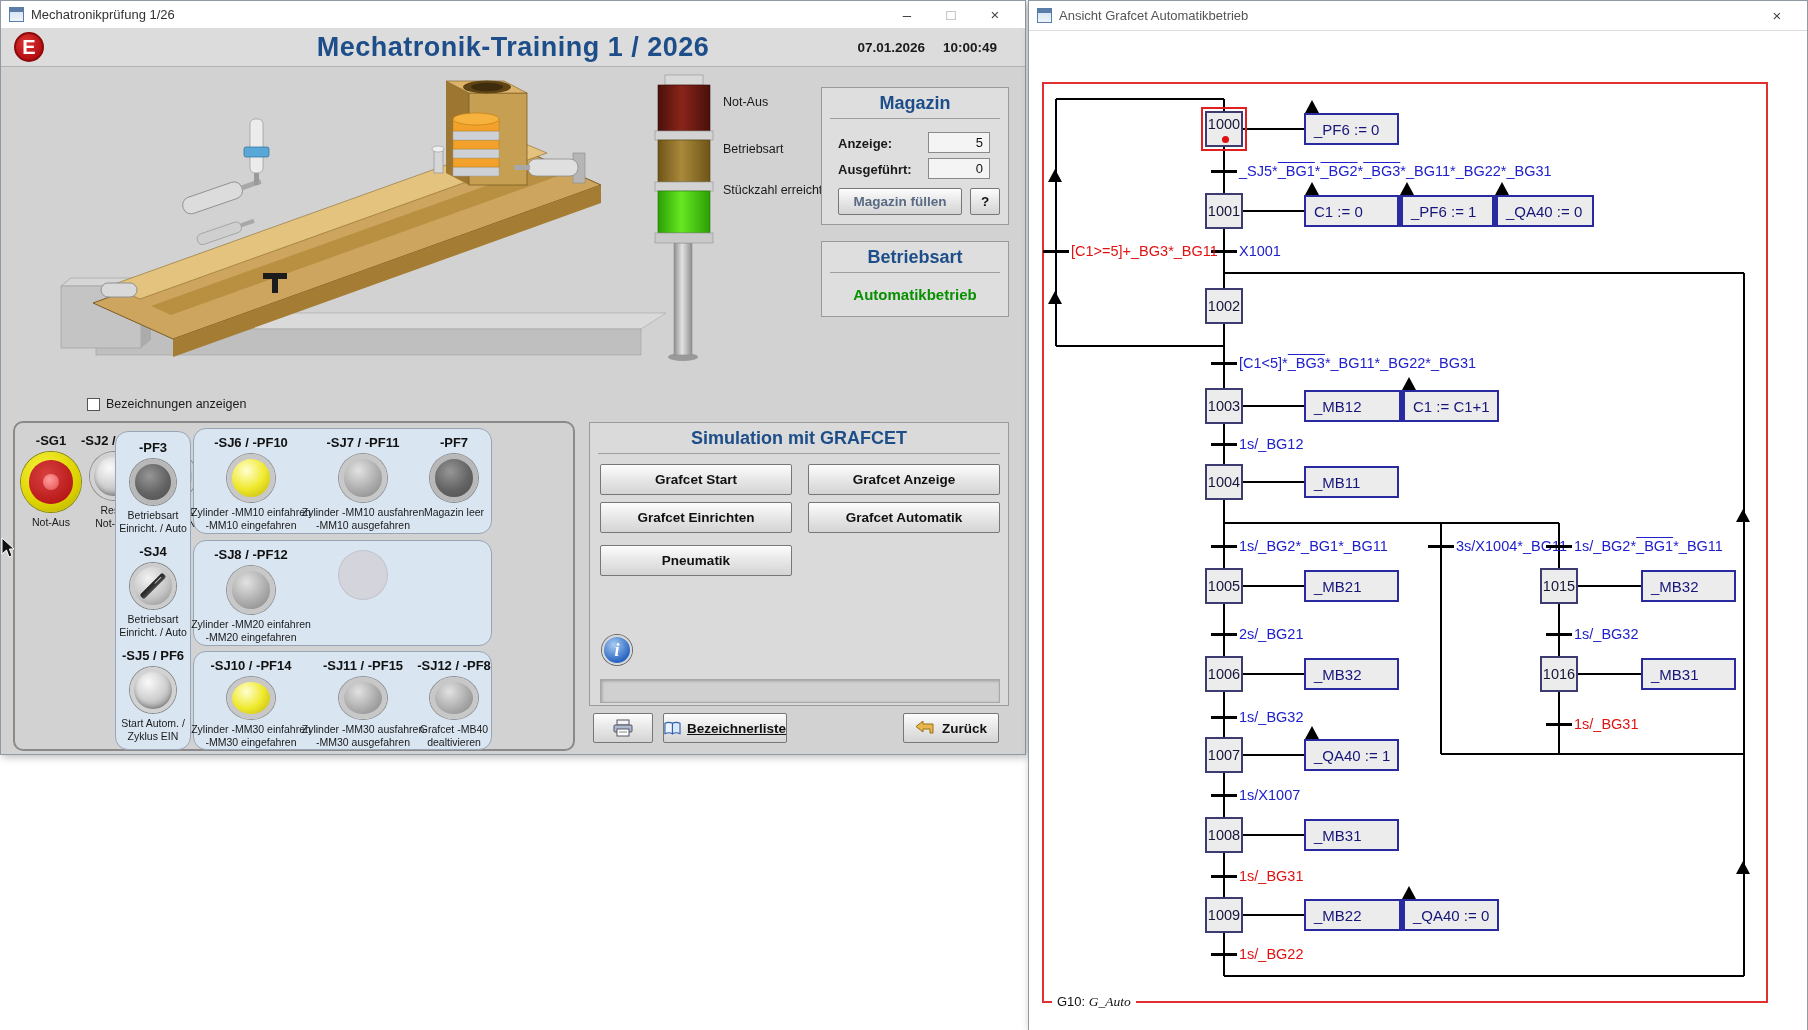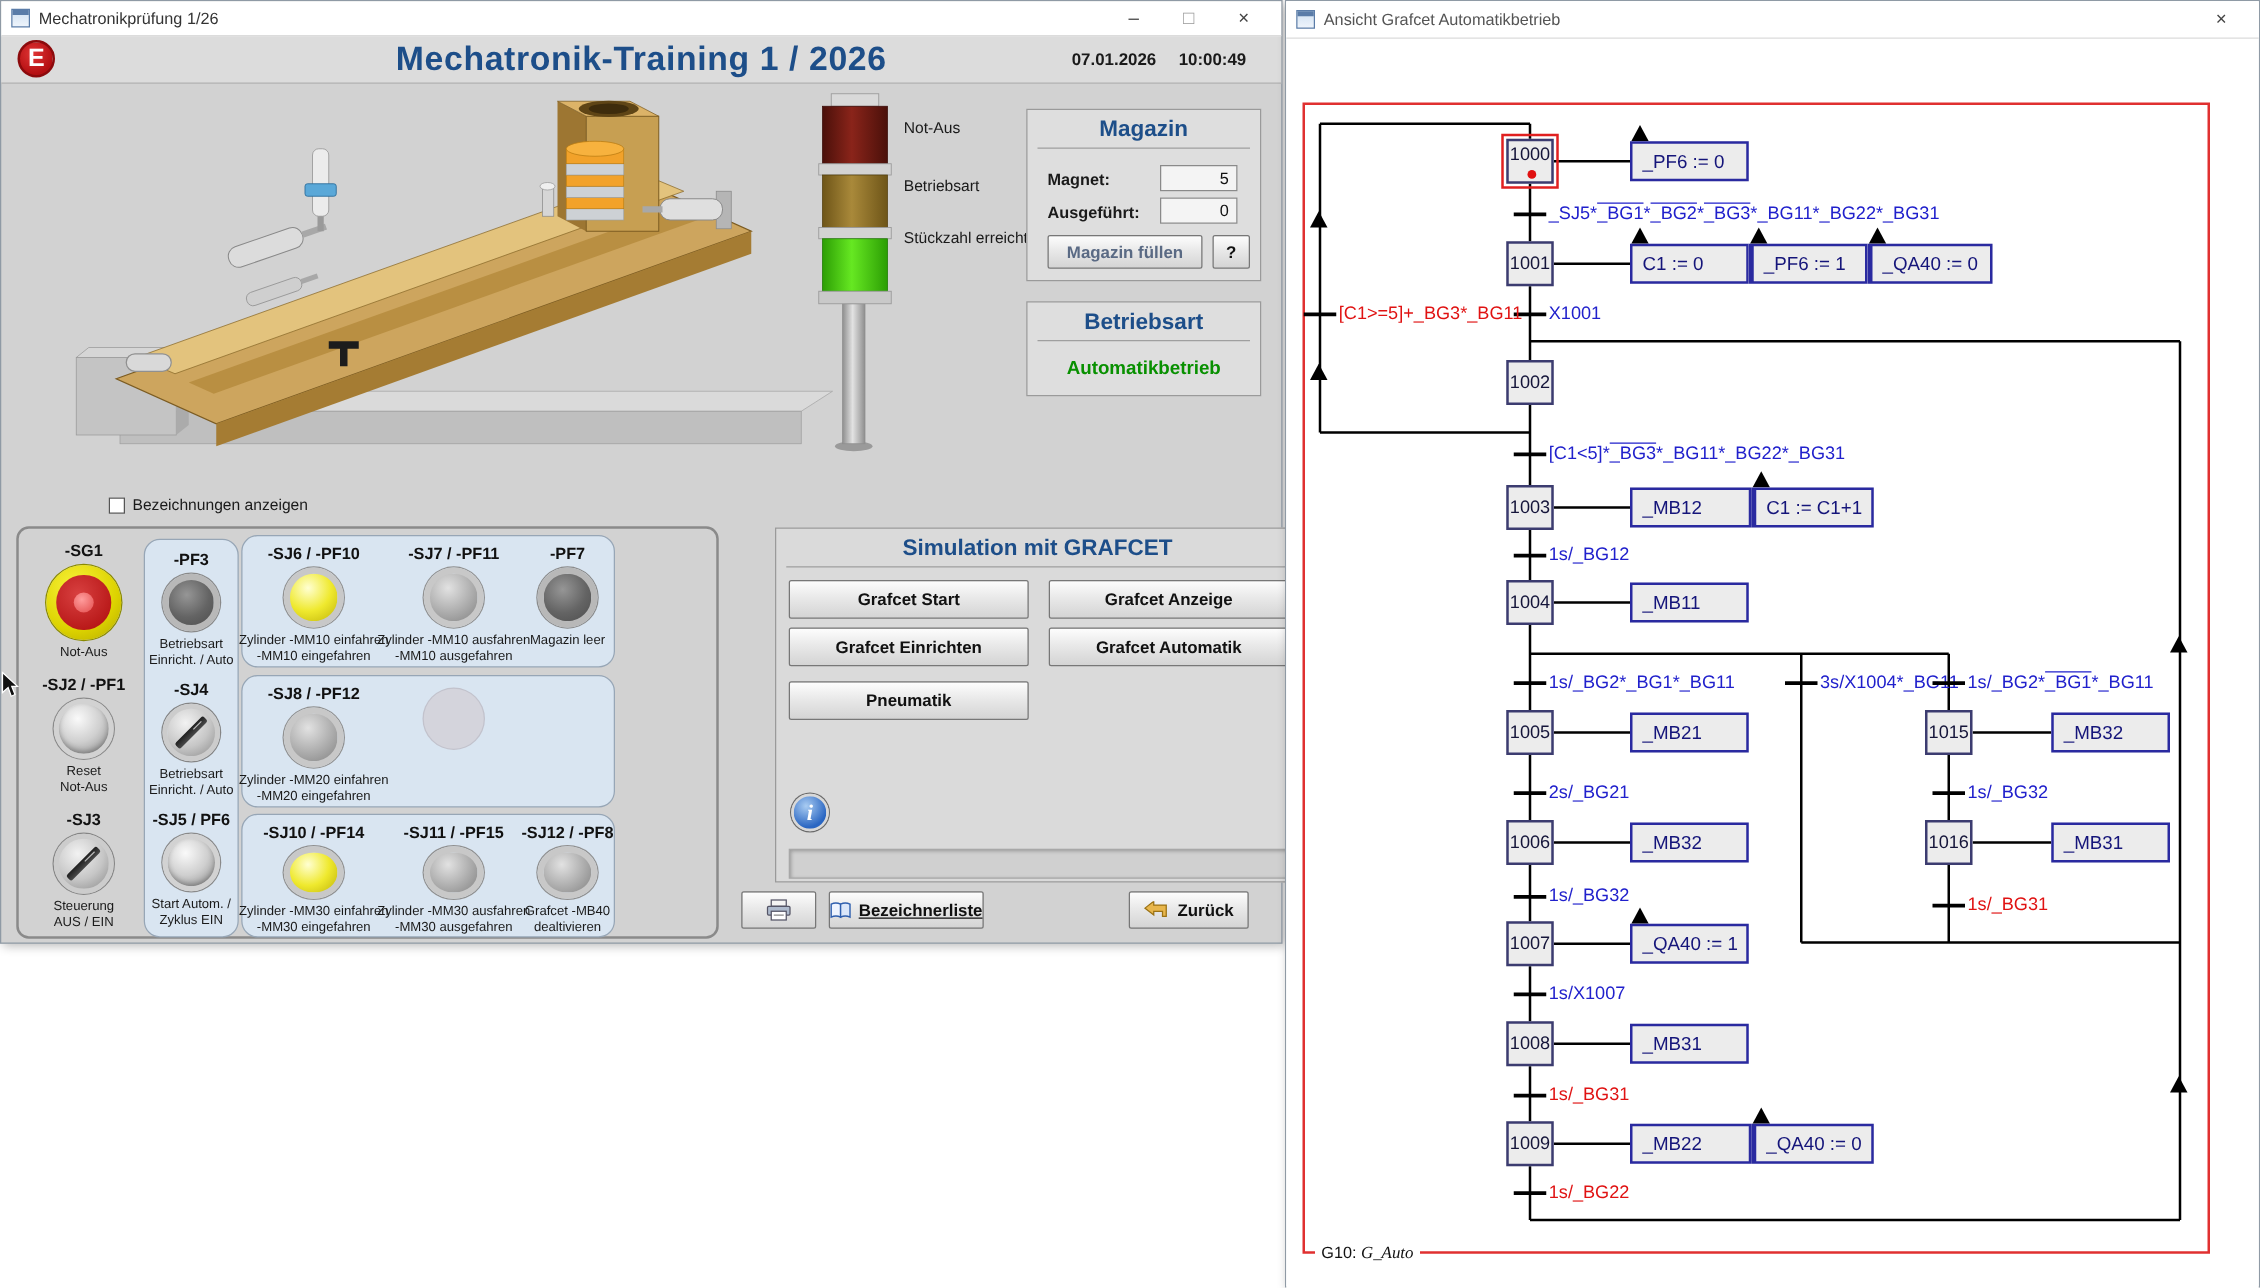--- a/index.html
+++ b/index.html
@@ -50,34 +50,34 @@
           border:5px solid #b8b8b8;box-shadow:0 0 0 1px #8a8a8a;}
   .k-blank{background:#d4d4dc;box-shadow:0 0 0 1px #c2c2cc;}
   .k-rotary{background:radial-gradient(circle at 38% 30%,#f2f2f2,#c6c6c6 55%,#909090 96%);
           border:4px solid #cccccc;box-shadow:0 0 0 1px #858585;}
   .rotbar{position:absolute;left:8%;top:42%;width:84%;height:16%;background:linear-gradient(#1f1f1f,#4a4a4a);
           transform:rotate(-45deg);border-radius:2px;}
   .rotbar::after{content:"";position:absolute;left:58%;top:28%;width:30%;height:22%;background:#bdbdbd;}
   .k-estop{background:radial-gradient(circle at 38% 30%,#f8f23a,#ddd300 60%,#b8ae00 95%);box-shadow:0 0 0 1px #8a8a00;}
   .es-red{position:absolute;inset:14%;border-radius:50%;background:radial-gradient(circle at 40% 35%,#d84040,#b81818 75%);}
   .es-core{position:absolute;inset:31%;border-radius:50%;background:radial-gradient(circle at 40% 35%,#ff9d9d,#e85c5c 80%);}
-  #cp-col1{position:absolute;left:6px;top:10px;width:92px;height:312px;display:flex;flex-direction:column;justify-content:space-between;}
+  #cp-col1{position:absolute;left:6px;top:10px;width:92px;height:312px;display:flex;flex-direction:row;justify-content:space-between;}
   #cp-col2{left:100px;top:8px;width:76px;height:319px;display:flex;flex-direction:column;justify-content:space-between;padding:8px 0 6px 0;}
   .cp-group{left:178px;width:299px;height:106px;display:flex;padding-top:6px;}
   .cp-group .cell:nth-child(1){width:114px;}
   .cp-group .cell:nth-child(2){width:110px;}
   .cp-group .cell:nth-child(3){width:72px;}
   #cp-colr{left:481px;top:5px;width:66px;height:322px;display:flex;flex-direction:column;justify-content:space-between;padding:8px 0 8px 0;}
   #cp-col1 .lamp{width:48px;height:48px;}
   #cp-col1 .k-estop{width:60px;height:60px;}
   #cp-col2 .lamp{width:46px;height:46px;}
   .cp-group .lamp{width:48px;height:48px;}
   #cp-colr .lamp{width:40px;height:40px;}
   
-  #simpanel{left:588px;top:421px;width:420px;height:284px;background:#dadada;margin-left:31px;}
+  #simpanel{left:588px;top:421px;width:420px;height:284px;background:#dadada;}
   #simpanel .btn3d{width:192px;height:31px;}
   #infoicon{position:absolute;left:12px;top:212px;width:30px;height:30px;border-radius:50%;
             background:radial-gradient(circle at 38% 30%,#a9ccf2,#2a66c2 70%);border:2px solid #d8d8d8;
             box-shadow:0 0 0 1px #6a6a6a;color:#fff;font-weight:bold;font-size:18px;font-family:"Liberation Serif",serif;
             display:flex;align-items:center;justify-content:center;font-style:italic;}
   #statusbar{position:absolute;left:10px;top:256px;width:400px;height:24px;background:#d0d0d0;border:1px solid #a8a8a8;
              box-shadow:inset 1px 1px 3px rgba(0,0,0,.25);}
   
   #rwin{left:1028px;top:0;width:780px;height:1030px;background:#ffffff;}
   #rwin .titlebar{height:30px;}
@@ -208,21 +208,21 @@
     <rect x="654" y="172" width="58" height="10" fill="#c9c9c9" stroke="#9a9a9a" stroke-width="0.7"></rect>
   </svg>
 
   <div class="sl-label" style="left:722px;top:94px;">Not-Aus</div>
   <div class="sl-label" style="left:722px;top:141px;">Betriebsart</div>
   <div class="sl-label" style="left:722px;top:182px;">Stückzahl erreicht</div>
 
   <div class="panel" style="left:820px;top:86px;width:188px;height:138px;">
     <div class="panel-title">Magazin</div>
     <div class="panel-hr"></div>
-    <div class="mg-row" style="top:48px;">Magnet:</div>
+    <div class="mg-row" style="top:48px;">Anzeige:</div>
     <div class="mg-val" style="left:106px;top:44px;">5</div>
     <div class="mg-row" style="top:74px;">Ausgeführt:</div>
     <div class="mg-val" style="left:106px;top:70px;">0</div>
     <div class="btn3d" style="left:16px;top:100px;width:124px;height:27px;color:#5a6a84;">Magazin füllen</div>
     <div class="btn3d" style="left:148px;top:100px;width:30px;height:27px;">?</div>
   </div>
 
   <div class="panel" style="left:820px;top:240px;width:188px;height:76px;">
     <div class="panel-title">Betriebsart</div>
     <div class="panel-hr"></div>

